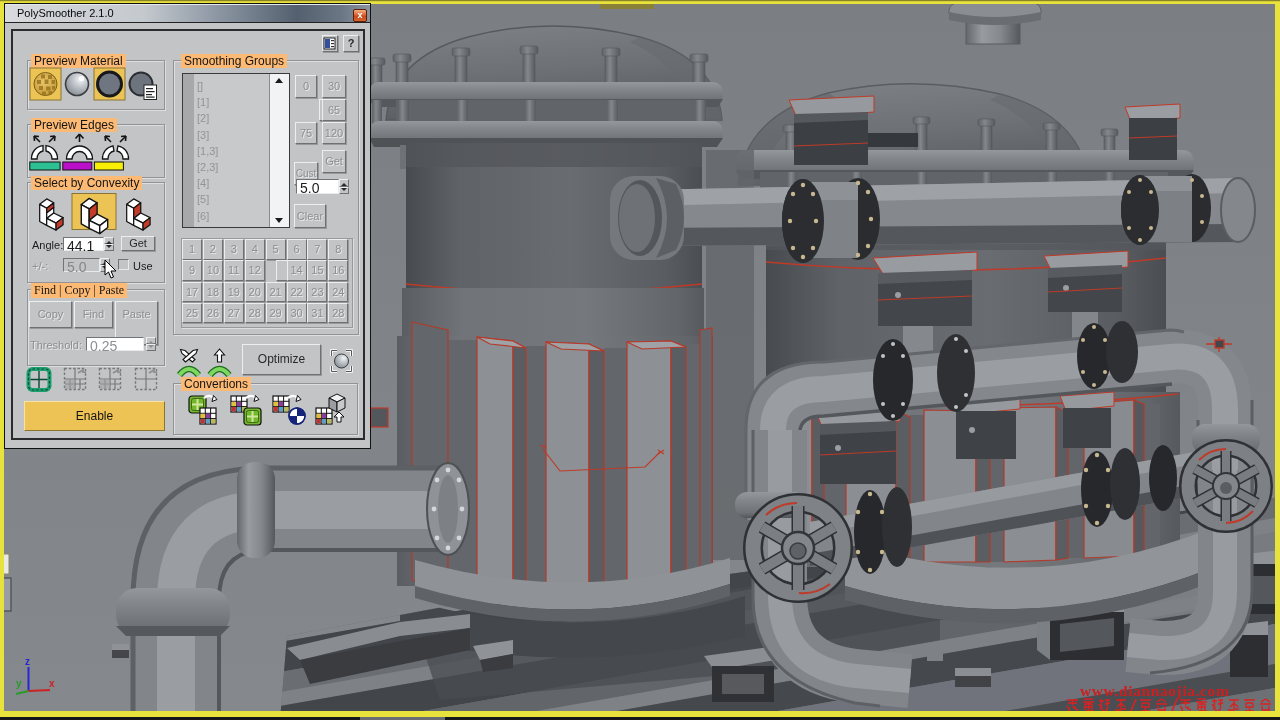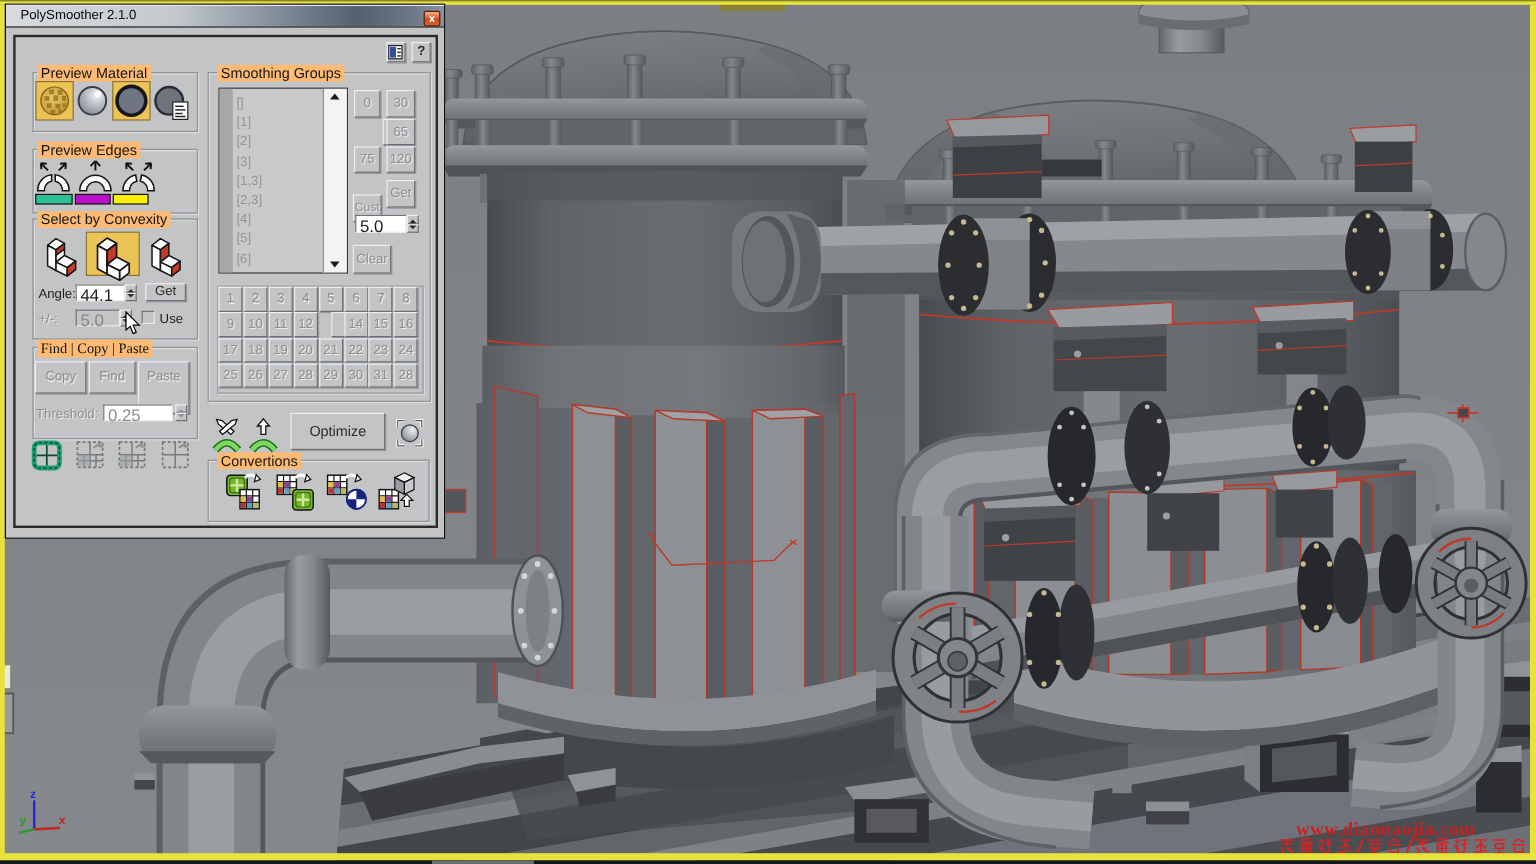--- a/index.html
+++ b/index.html
@@ -665,20 +665,23 @@
  <div class="btn dis" style="left:24px;top:297px;width:43px;height:27px;line-height:25px;">Copy</div>
  <div class="btn dis" style="left:69px;top:297px;width:39px;height:27px;line-height:25px;">Find</div>
  <div class="btn dis" style="left:110px;top:297px;width:43px;height:44px;line-height:25px;">Paste</div>
  <div class="lbl dis" style="left:25px;top:335px;">Threshold:</div>
  <div class="fld" style="left:81px;top:333px;width:58px;height:14px;color:#8d8f91;">0.25</div>
  <div class="spin dis" style="left:141px;top:333px;height:14px;">
         <div class="u"></div>
         <div class="d"></div>
       </div>
 
+ <div style="position:absolute;left:19px;top:397px;width:141px;height:30px;background:#edc355;
+  border:1px solid;border-color:#f6e3a5 #8a7430 #8a7430 #f6e3a5;box-sizing:border-box;
+  font-size:12px;color:#141414;text-align:center;line-height:28px;">Enable</div>
 
  <div class="grp" style="left:168px;top:56px;width:184px;height:273px;"></div>
  <div class="grplbl" style="left:176px;top:50px;">Smoothing Groups</div>
  <div style="position:absolute;left:177px;top:69px;width:108px;height:155px;background:#c7c9cb;
   border:1px solid #3a3a3c;box-sizing:border-box;">
    <div style="position:absolute;left:0;top:0;width:11px;height:100%;background:#a6a8aa;"></div>
    <div id="lbitems" style="position:absolute;left:14px;top:4px;font-size:11px;color:#929496;line-height:16.2px;">
      []<br>[1]<br>[2]<br>[3]<br>[1,3]<br>[2,3]<br>[4]<br>[5]<br>[6]
    </div>
    <div style="position:absolute;right:0;top:0;width:19px;height:100%;background:#f2f3f4;border-left:1px solid #8a8c8e;">

